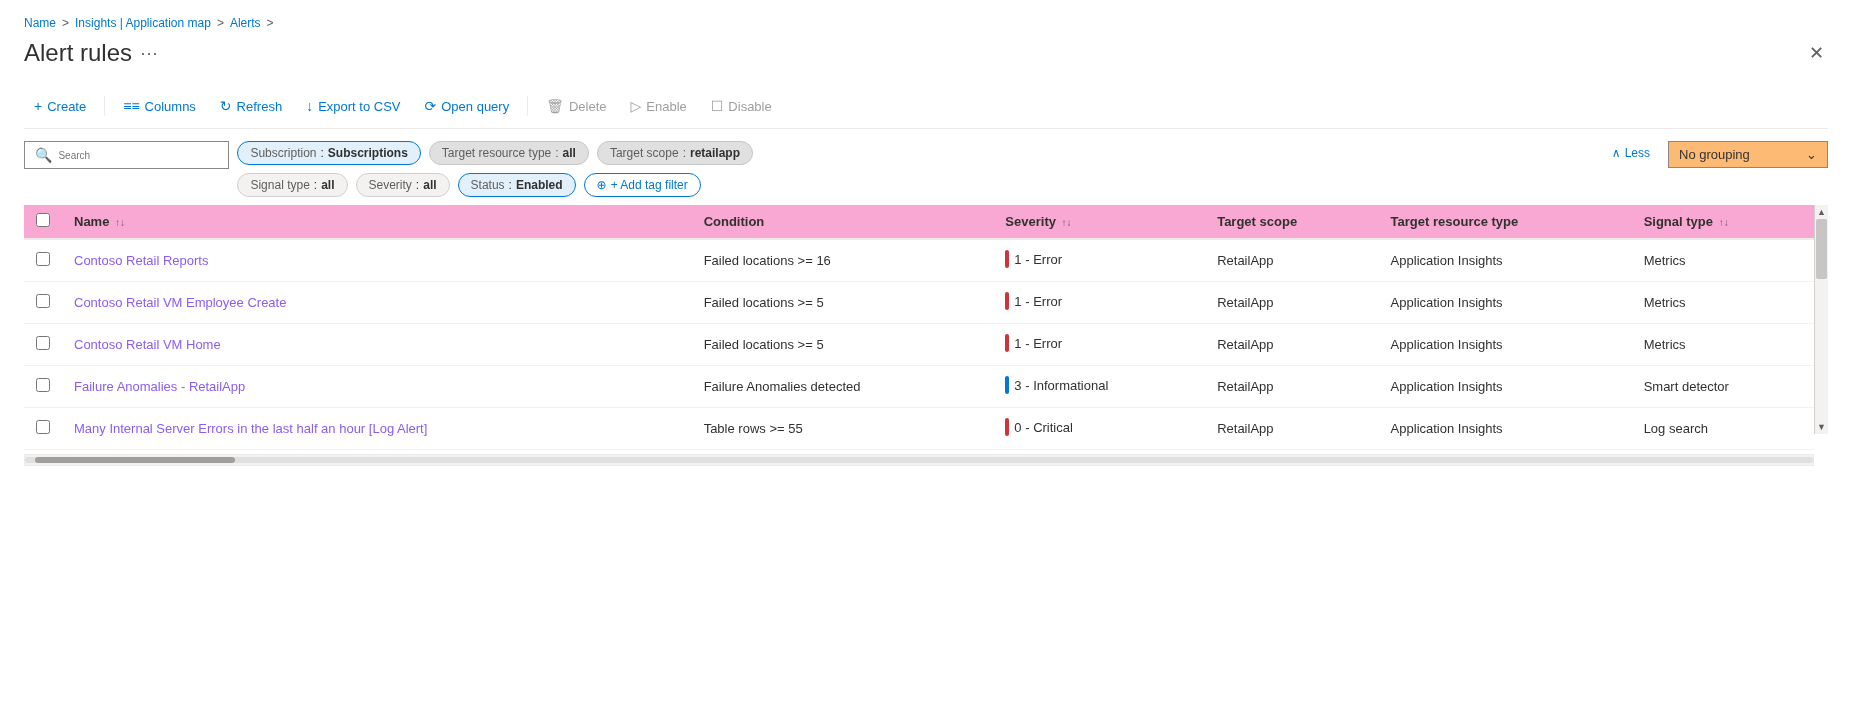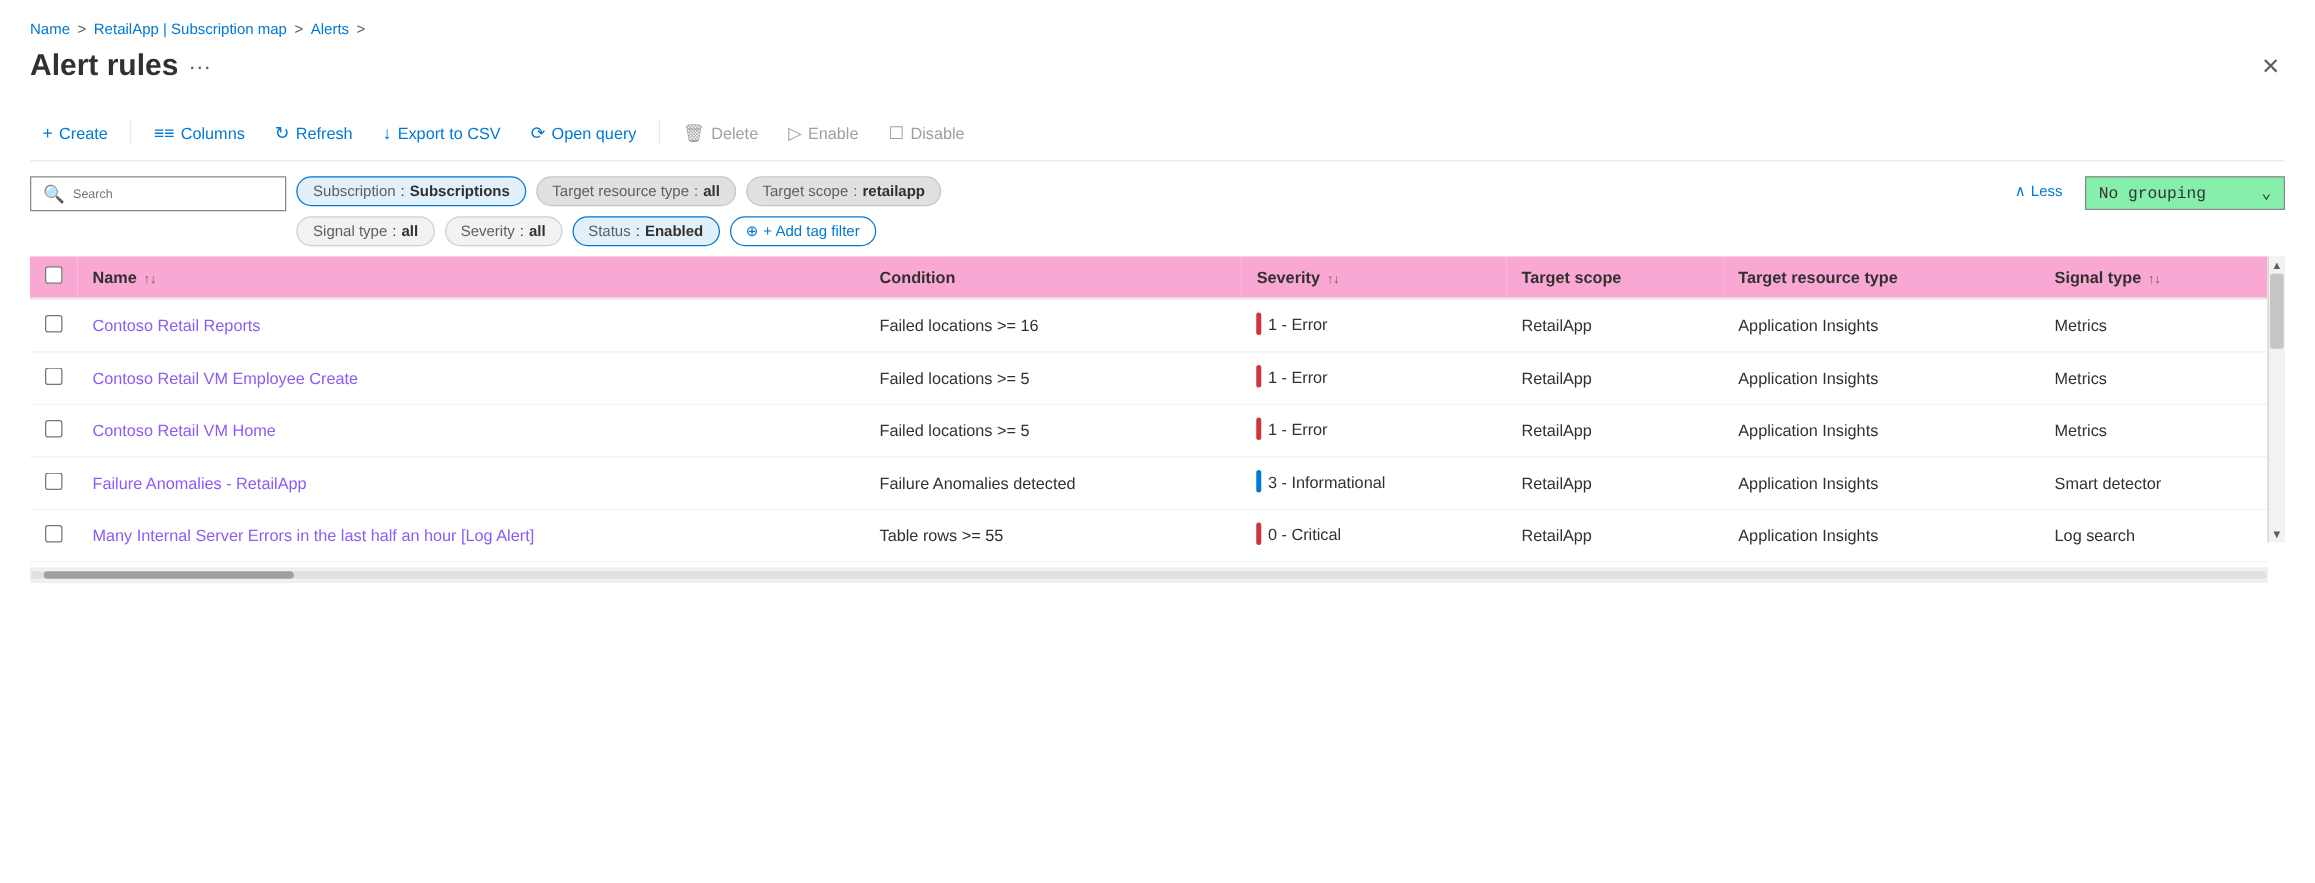--- a/index.html
+++ b/index.html
@@ -7,21 +7,21 @@
     
     .page-container { padding: 16px 24px; max-width: 1852px; }
     
     .breadcrumb { display: flex; align-items: center; gap: 6px; font-size: 12px; color: #0078d4; margin-bottom: 8px; }
     .breadcrumb span { color: #605e5c; }
     .breadcrumb a { color: #0078d4; text-decoration: none; cursor: pointer; }
     .breadcrumb-separator { color: #605e5c; font-size: 12px; }
     
     .page-header { display: flex; align-items: center; justify-content: space-between; margin-bottom: 16px; }
     .page-title-row { display: flex; align-items: center; gap: 8px; }
-    .page-title { font-size: 24px; font-weight: 700; color: #323130; }
+    .page-title { font-size: 24px; font-weight: 400; color: #323130; }
     .more-icon { font-size: 18px; color: #605e5c; cursor: pointer; }
     .close-btn { font-size: 18px; color: #605e5c; cursor: pointer; background: none; border: none; padding: 4px; }
     
     .toolbar { display: flex; align-items: center; gap: 4px; padding: 8px 0; border-bottom: 1px solid #edebe9; margin-bottom: 12px; }
     .toolbar-btn { display: flex; align-items: center; gap: 5px; padding: 6px 10px; border: none; background: none; cursor: pointer; color: #0078d4; font-size: 13px; font-family: inherit; }
     .toolbar-btn.disabled { color: #a19f9d; cursor: default; }
     .toolbar-separator { width: 1px; height: 20px; background: #edebe9; margin: 0 4px; }
     .toolbar-icon { font-size: 14px; }
     
     .filters-row { display: flex; align-items: flex-start; gap: 8px; margin-bottom: 8px; flex-wrap: wrap; }
@@ -36,21 +36,21 @@
     .chip { display: inline-flex; align-items: center; gap: 4px; padding: 4px 12px; border-radius: 16px; border: 1px solid #d2d0ce; background: #f3f2f1; font-size: 12px; cursor: pointer; white-space: nowrap; }
     .chip.active { border-color: #0078d4; background: #e1f0fb; }
     .chip.greyed { background: #e0e0e0; border-color: #c8c6c4; color: #605e5c; }
     .chip .chip-label { color: #605e5c; }
     .chip .chip-value { font-weight: 600; color: #323130; }
     
     .add-filter-btn { display: flex; align-items: center; gap: 4px; padding: 4px 12px; border-radius: 16px; border: 1px solid #0078d4; background: #fff; font-size: 12px; cursor: pointer; color: #0078d4; }
     
     .less-btn { display: flex; align-items: center; gap: 4px; padding: 4px 10px; border: none; background: none; cursor: pointer; color: #0078d4; font-size: 12px; margin-left: auto; }
     
-    .grouping-dropdown { display: flex; align-items: center; gap: 8px; border: 1px solid #8a8886; padding: 5px 10px; background: #86efac; cursor: pointer; min-width: 160px; justify-content: space-between; font-family: Liberation Mono, monospace; }
+    .grouping-dropdown { display: flex; align-items: center; gap: 8px; border: 1px solid #8a8886; padding: 5px 10px; background: #fdba74; cursor: pointer; min-width: 160px; justify-content: space-between; }
     
     .table-container { overflow-x: auto; position: relative; }
     
     .data-table { width: 100%; border-collapse: collapse; }
     .data-table th { text-align: left; padding: 8px 12px; font-weight: 600; color: #323130; font-size: 13px; border-bottom: 2px solid #edebe9; white-space: nowrap; background: #f9a8d4; }
     .data-table td { padding: 10px 12px; border-bottom: 1px solid #f3f2f1; font-size: 13px; color: #323130; vertical-align: middle; }
     
     .sort-icon { font-size: 10px; color: #605e5c; margin-left: 2px; }
     
     .row-checkbox { width: 14px; height: 14px; cursor: pointer; }
@@ -75,21 +75,21 @@
     .vscrollbar-thumb { position: absolute; top: 0; left: 1px; right: 1px; height: 60px; background: #c8c6c4; border-radius: 2px; }
   </style>
 </head>
 <body>
 
 <div class="page-container">
 
   <div class="breadcrumb">
     <a>Name</a>
     <span class="breadcrumb-separator">&gt;</span>
-    <a>RetailApp | Subscription map</a>
+    <a>Insights | Application map</a>
     <span class="breadcrumb-separator">&gt;</span>
     <a>Alerts</a>
     <span class="breadcrumb-separator">&gt;</span>
   </div>
 
   <div class="page-header">
     <div class="page-title-row">
       <h1 class="page-title">Alert rules</h1>
       <span class="more-icon">···</span>
     </div>

